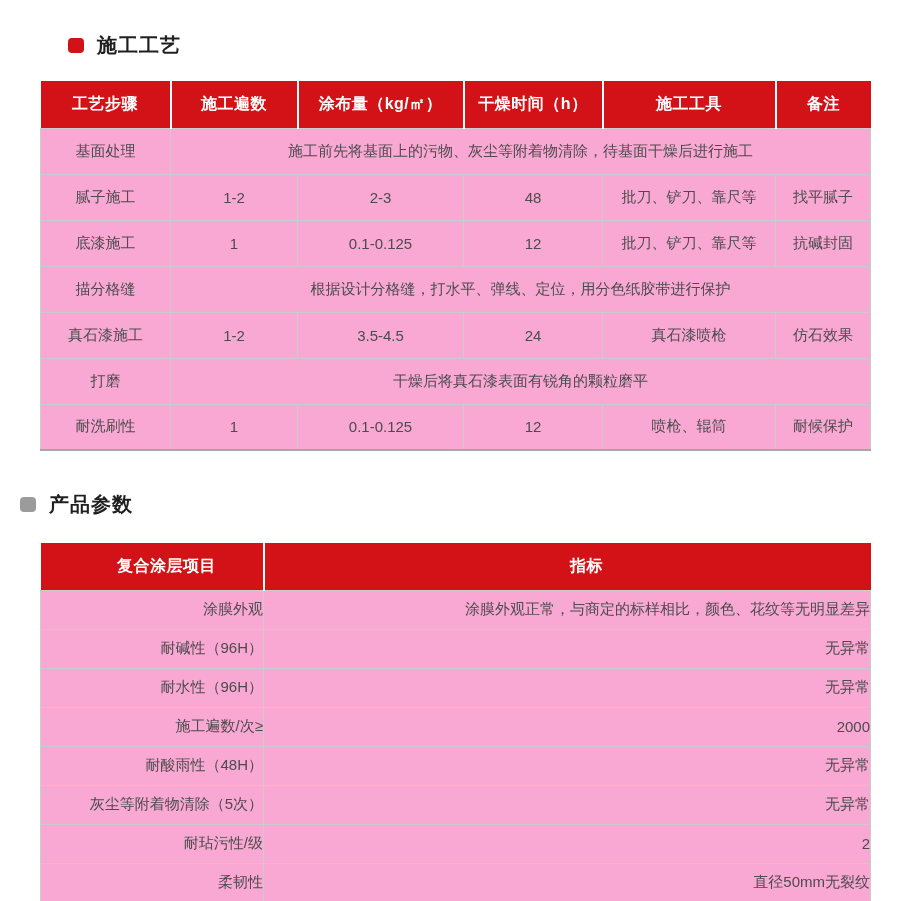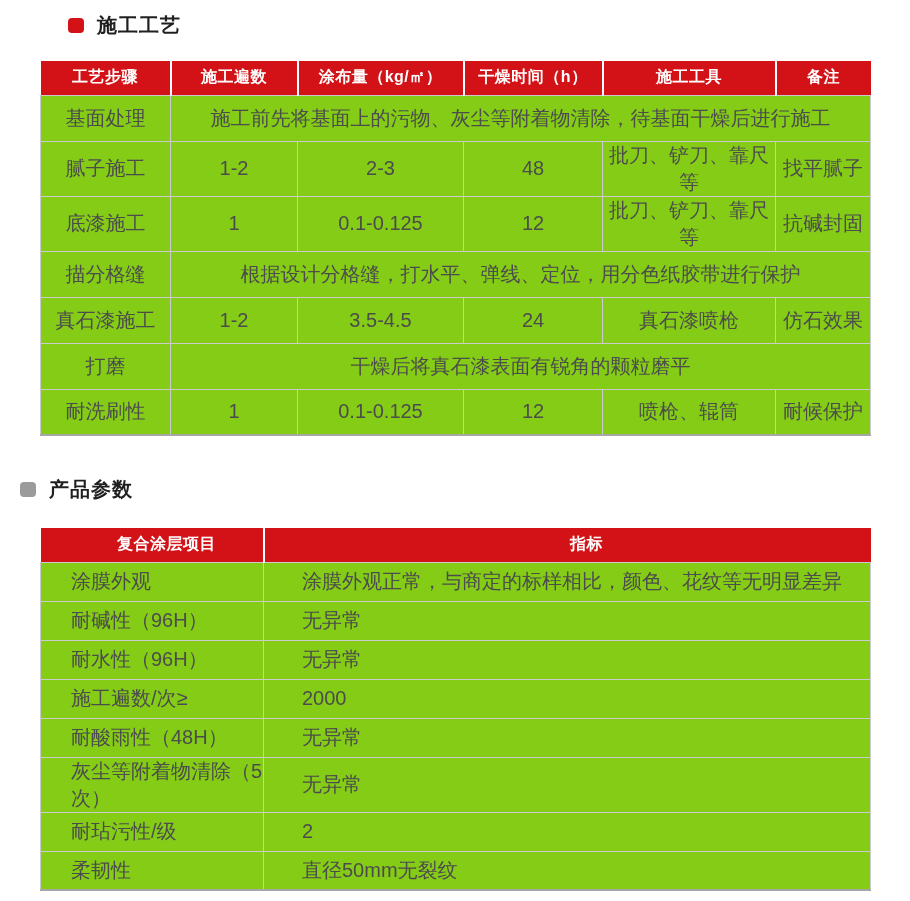--- a/index.html
+++ b/index.html
@@ -15,21 +15,21 @@
   body{
     width:910px;height:901px;
     font-family:"Liberation Sans","DejaVu Sans",sans-serif;
     color:var(--text);
     overflow:hidden;
   }
   .section-header{
     display:flex;align-items:center;
     margin-left:20px;
   }
-  .section-header.first{margin-top:12px;padding-left:48px;}
+  .section-header.first{margin-top:32px;padding-left:48px;}
   .section-header.second{margin-top:40px;}
   .bullet{
     width:16px;height:15px;border-radius:4px;
     flex:0 0 auto;
   }
   .bullet.red{background:var(--red);}
   .bullet.gray{background:var(--bullet-gray);}
   .section-title{
     margin-left:13px;
     font-size:20px;font-weight:bold;color:var(--title);
@@ -37,31 +37,31 @@
   }
   .tbl{
     border-collapse:collapse;table-layout:fixed;
     margin-left:40px;width:830px;
   }
   .tbl.t1{margin-top:22px;}
   .tbl.t2{margin-top:25px;}
   .tbl th{
     background:var(--red);color:#ffffff;
     font-size:16px;font-weight:bold;
-    height:34px;text-align:center;vertical-align:middle;
+    height:47px;text-align:center;vertical-align:middle;
     border:none;letter-spacing:0.5px;
   }
   .tbl th + th{border-left:2px solid #ffffff;}
   .tbl td{
     border:1px solid var(--border);
-    font-size:20px;color:var(--text);
-    vertical-align:middle;background:#84cc16;margin-left:20px;
+    font-size:15px;color:var(--text);
+    vertical-align:middle;background:#f9a8d4;margin-left:20px;
   }
   .t1 td{height:46px;text-align:center;}
-  .t2 td{height:39px;text-align:left;}
+  .t2 td{height:39px;text-align:right;}
   .t2 td.c1{padding-left:30px;}
   .t2 td.c2{padding-left:38px;}
   .t2 th{text-align:center;}
   .t2 th.c1{padding-left:30px;}
   .t2 th.c2{padding-left:38px;}
   .tbl tbody tr:last-child td{border-bottom:2px solid var(--border-dark);}
 </style>
 </head>
 <body>
 

